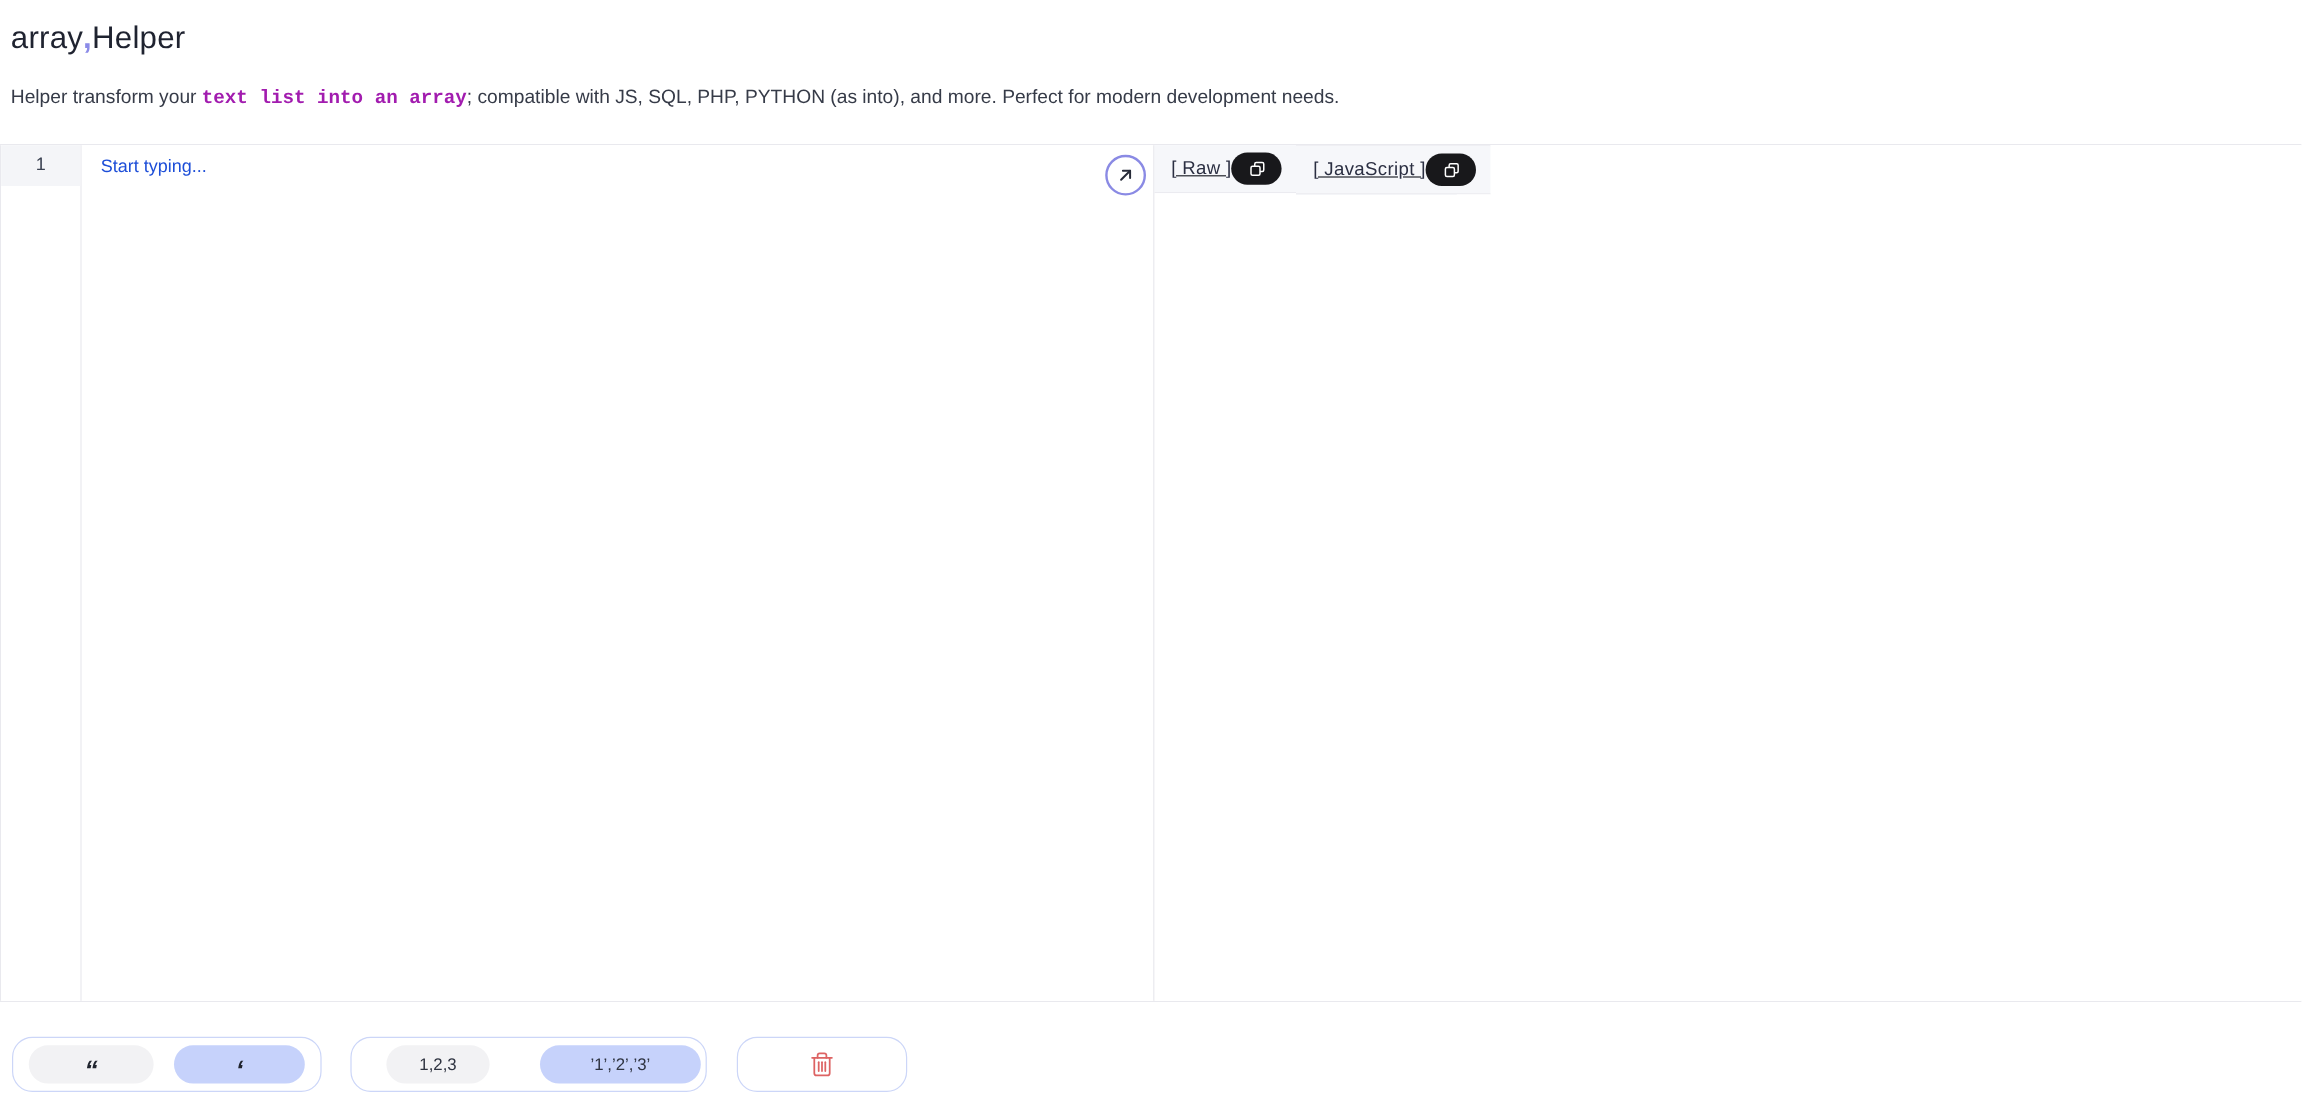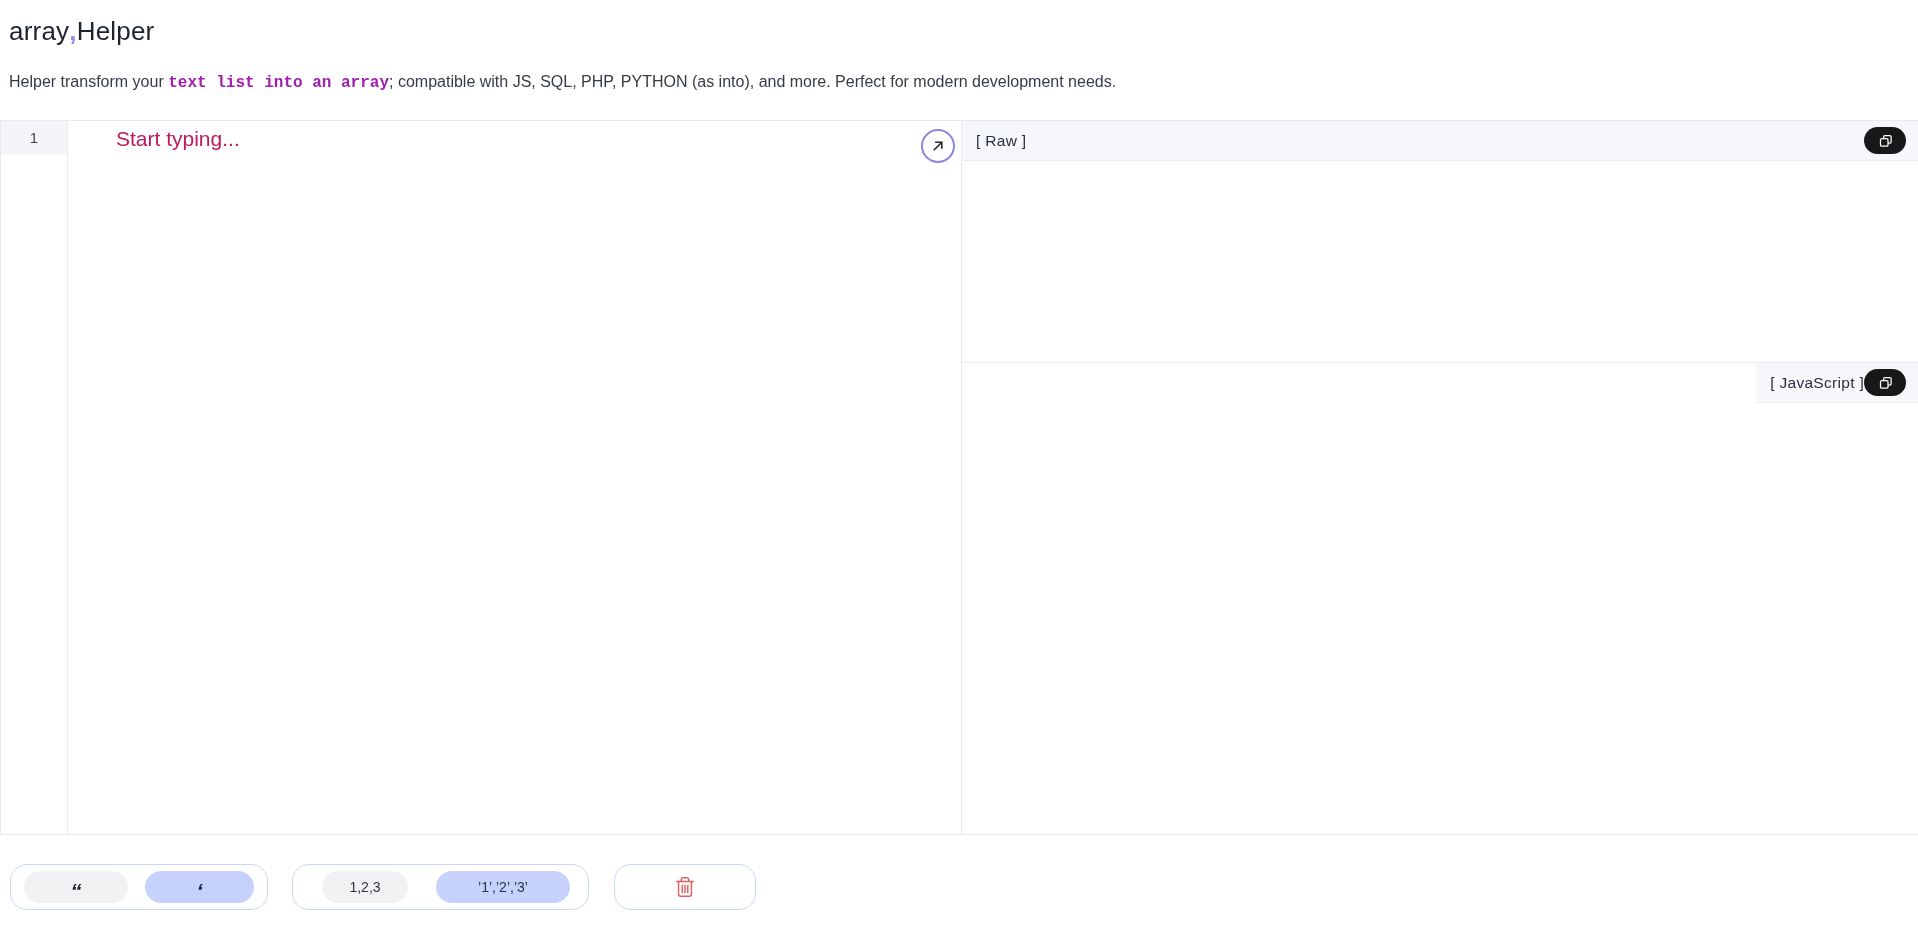--- a/index.html
+++ b/index.html
@@ -49,34 +49,34 @@
     height: 34px; line-height: 34px;
     background: #f4f5f8;
     text-align: center;
     font-size: 15px; color: #3b4252;
   }
   .text-area {
     flex: 1; padding: 7px 16px;
     cursor: text;
   }
   .placeholder {
-    font-size: 21px; color: #be185d; line-height: 22px; margin-left: 32px;
+    font-size: 15px; color: #1d4ed8; line-height: 22px;
   }
   .submit-btn {
     position: absolute; top: 8px; right: 6px;
     width: 34px; height: 34px;
     border-radius: 50%;
     border: 2px solid #8a8ae4;
     background: #ffffff;
     display: flex; align-items: center; justify-content: center;
     cursor: pointer; padding: 0;
   }
 
   
-  .output-pane { flex: 1; display: flex; flex-direction: column; background: #ffffff; }
+  .output-pane { flex: 1; display: flex; flex-direction: row; background: #ffffff; text-decoration: underline; }
   .output-section { display: flex; flex-direction: column; }
   .output-section.raw, .output-section.js { height: 241px; }
   .output-section.sql { flex: 1; }
   .output-section + .output-section { border-top: 1px solid #ebebf0; align-items: flex-end; }
   .section-header {
     height: 40px; flex: 0 0 40px;
     background: #f6f7fa;
     border-bottom: 1px solid #ebebf0;
     display: flex; align-items: center; justify-content: space-between;
     padding: 0 12px 0 14px;
@@ -100,21 +100,21 @@
   }
   .tool-group {
     height: 46px;
     border: 1.5px solid #ccd6f8;
     border-radius: 17px;
     background: #ffffff;
     display: flex; align-items: center;
     padding: 0 13px;
   }
   .tool-group.quotes { width: 258px; margin-right: 24px; justify-content: space-between; }
-  .tool-group.formats { width: 297px; margin-right: 25px; justify-content: space-between; padding: 0 18px 0 29px; }
+  .tool-group.formats { width: 297px; margin-right: 25px; justify-content: space-between; padding: 0 4px 0 29px; }
   .tool-group.clear { width: 142px; justify-content: center; }
   .pill {
     height: 32px;
     border: none; border-radius: 999px;
     display: flex; align-items: center; justify-content: center;
     cursor: pointer;
     font-family: "Liberation Sans", sans-serif;
     font-size: 14px; color: #2e3340;
     background: #f2f2f4;
   }

